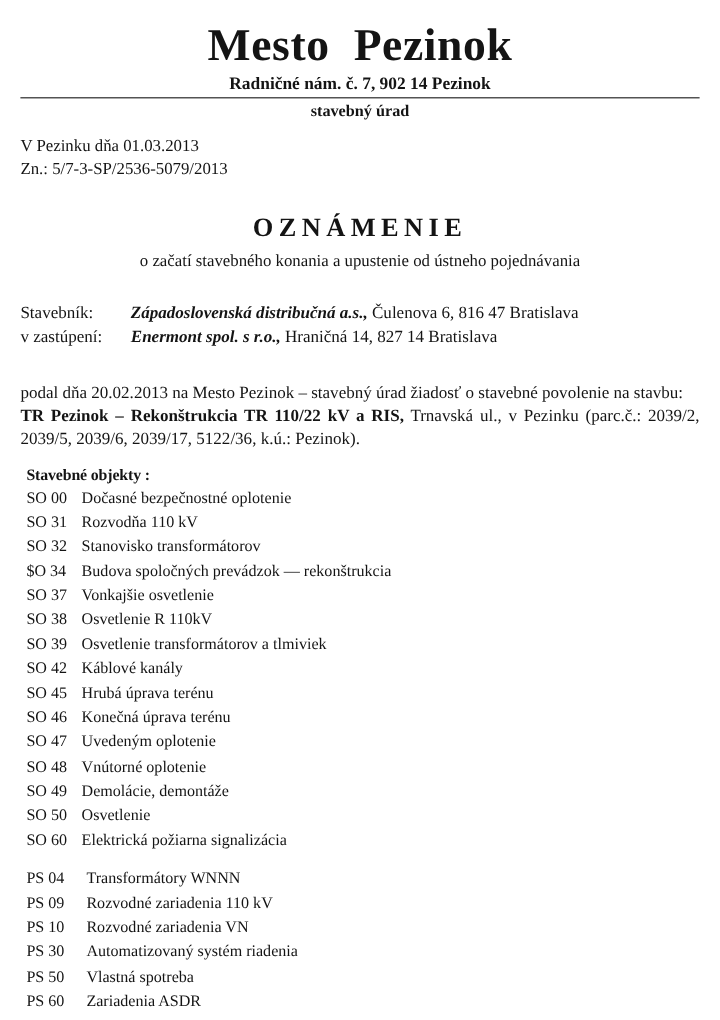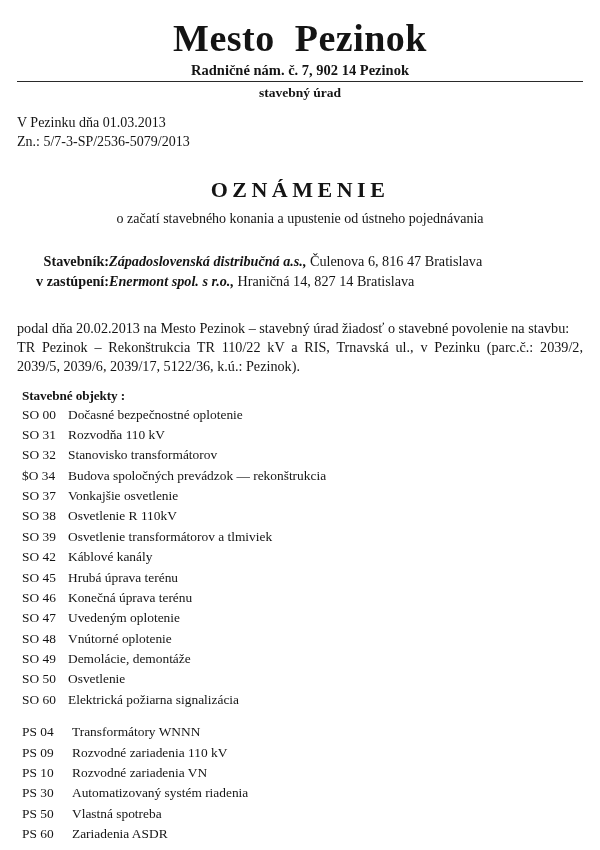--- a/index.html
+++ b/index.html
@@ -73,37 +73,36 @@
   }
 
   
   .parties {
     margin: 25px 0 0 17px;
     font-size: 14.2px;
     line-height: 1.36;
   }
   .party-row { display: flex; align-items: baseline; white-space: pre; }
   .party-label {
-    font-weight: bold;
+    font-weight: normal;
     width: 92px;
     flex: 0 0 92px;
-    text-align: right;
   }
   .party-name { font-weight: bold; font-style: italic; }
   .party-rest { font-weight: normal; }
 
   
   .para {
     margin: 16px 17px 0 17px;
     font-size: 14.2px;
     line-height: 1.33;
     text-align: justify;
   }
   .para.nojust { text-align: left; }
-  .para b { font-weight: normal; }
+  .para b { font-weight: bold; }
 
   
   .list-block { margin: 12px 0 0 22px; }
   .list-head {
     font-size: 13.2px;
     font-weight: bold;
     margin: 0 0 1px 0;
     letter-spacing: -0.1px;
   }
   .list-row {

